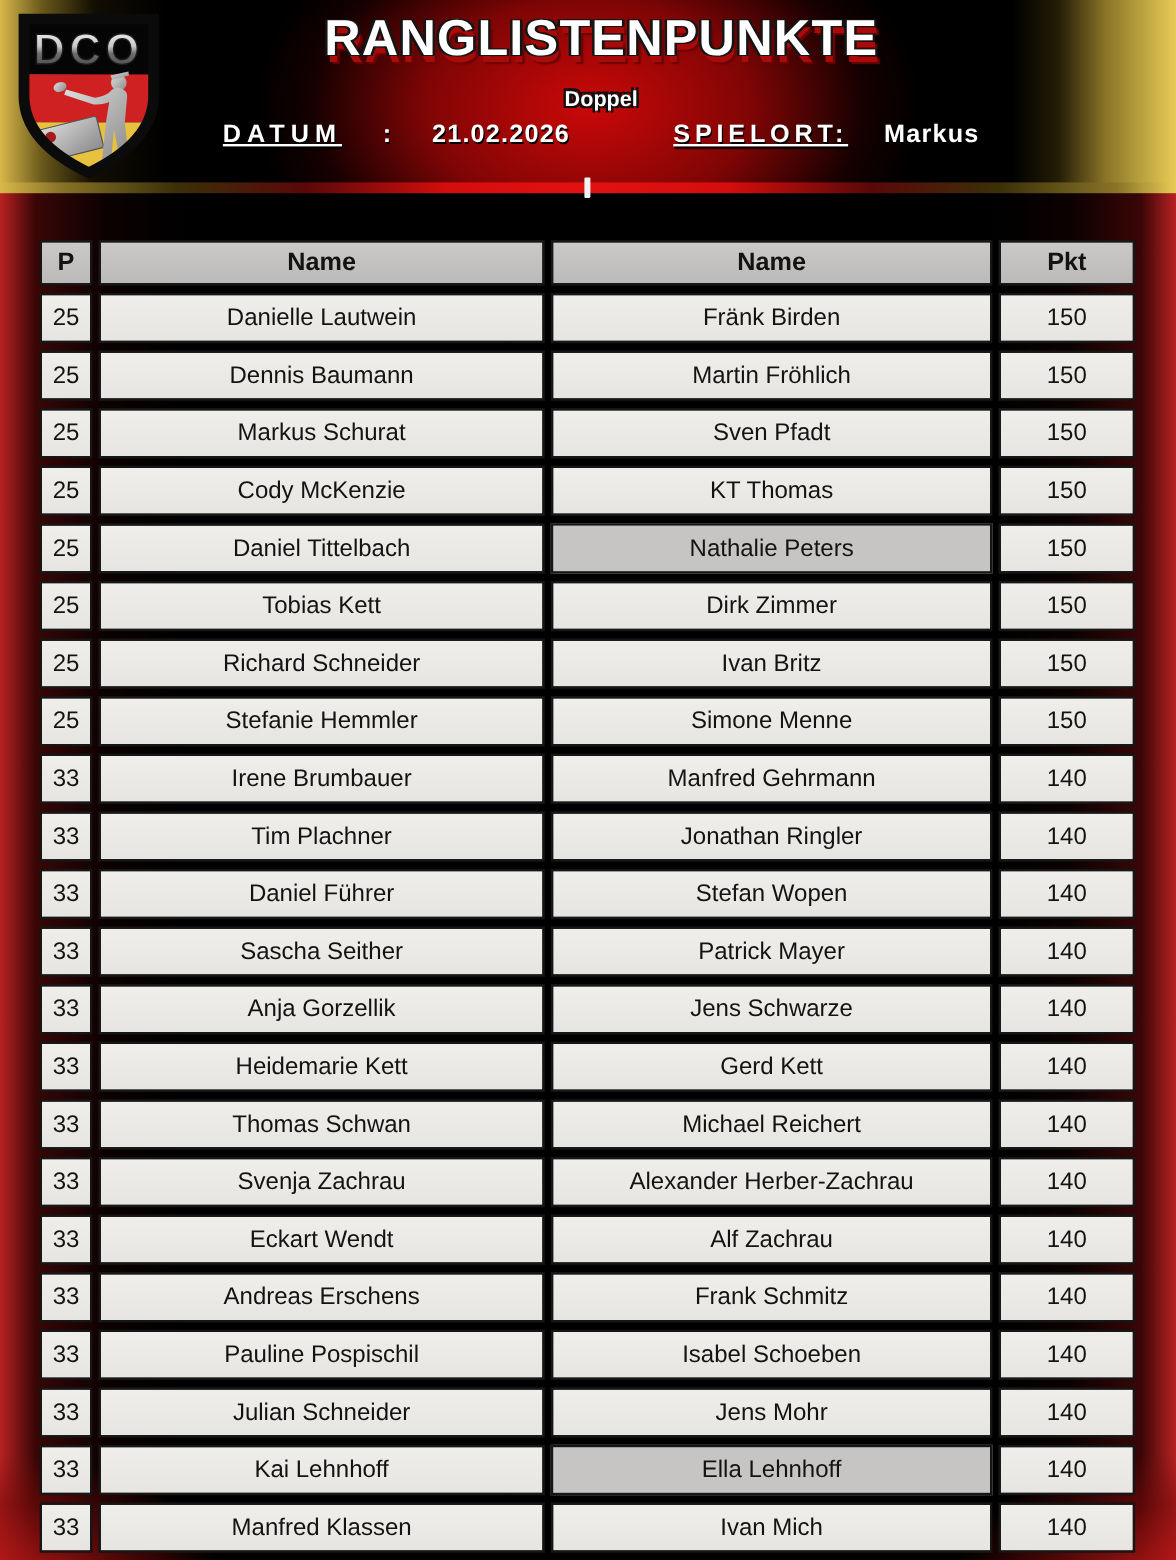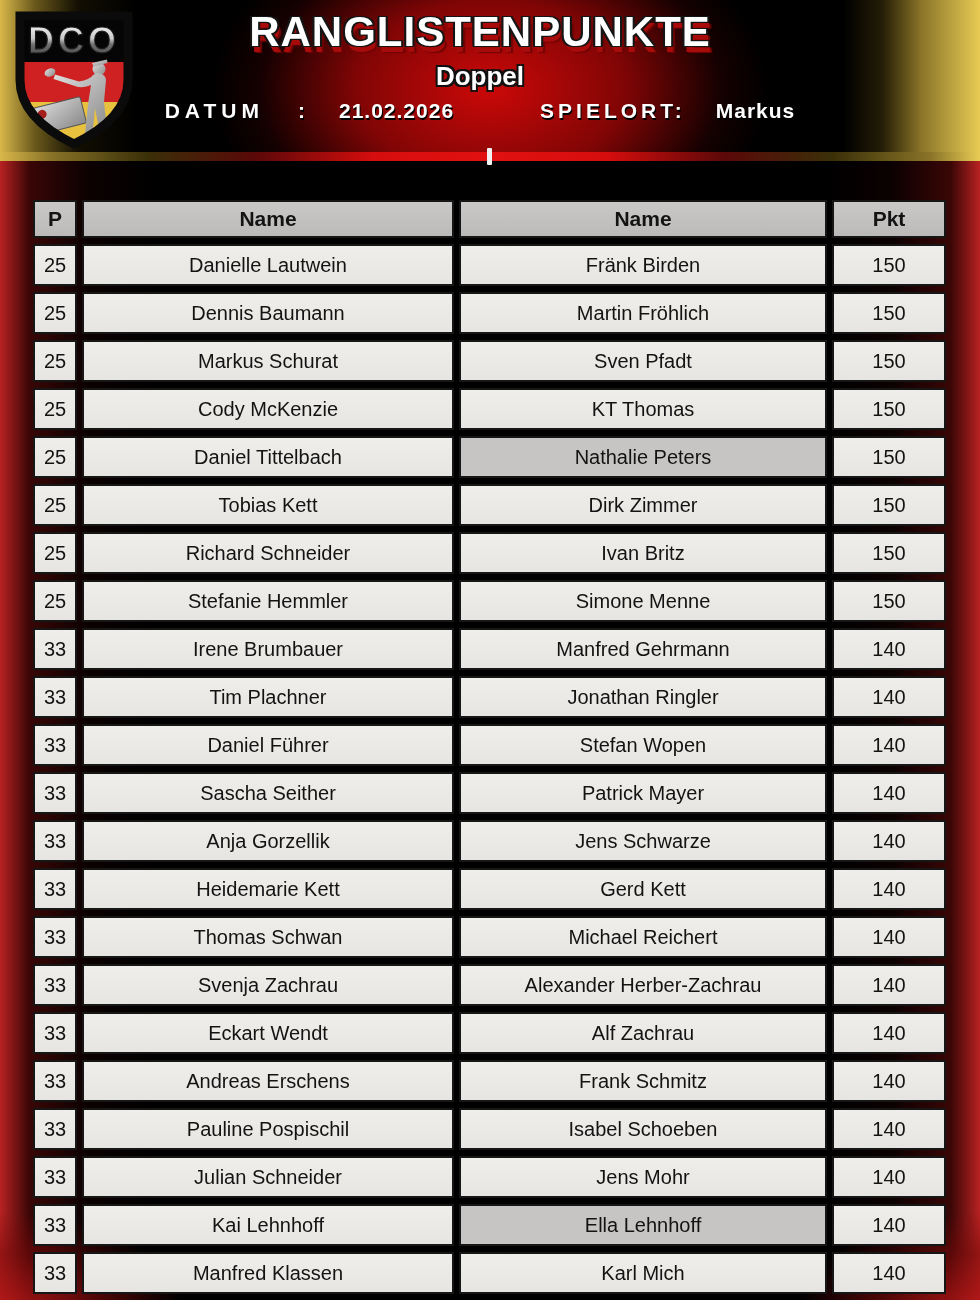--- a/index.html
+++ b/index.html
@@ -30,46 +30,46 @@
       #5a0808 74%,#3a3008 85%,#8a7428 95%,#e8cb55 100%);
   }
   .separator-tick{
     position:absolute;top:148px;left:487px;width:5px;height:17px;
     background:#f2f2f2;border-radius:1px;
   }
 
   .header-content{
     position:absolute;top:8px;left:0;width:960px;
     display:flex;flex-direction:column;align-items:center;
-    color:#fff;text-align:center;
+    color:#fff;text-align:center;padding-left:21px;
   }
   .main-title{
     font-size:42px;font-weight:800;letter-spacing:1px;
     color:#fff;white-space:nowrap;
     text-shadow:
       -2px -1px 0 #151515, 2px -1px 0 #151515, -2px 1px 0 #151515, 2px 1px 0 #151515,
       2px 6px 0 #a90a0a, 4px 7px 1px #6e0404;
   }
   .event-title{
     margin-top:6px;
     font-size:33px;font-weight:700;
     text-shadow:-2px -2px 0 #111,2px -2px 0 #111,-2px 2px 0 #111,2px 2px 0 #111,0 3px 2px rgba(0,0,0,.8);
   }
   .category-title{
-    margin-top:5px;
-    font-size:26px;font-weight:700;
+    margin-top:16px;
+    font-size:18px;font-weight:700;
     text-shadow:-2px -2px 0 #111,2px -2px 0 #111,-2px 2px 0 #111,2px 2px 0 #111;
   }
   .meta-row{
     margin-top:7px;
     display:flex;align-items:baseline;justify-content:center;
     font-size:21px;font-weight:700;white-space:nowrap;
     text-shadow:1px 2px 0 #000;
   }
-  .meta-label{letter-spacing:5px;font-weight:800;}
+  .meta-label{letter-spacing:5px;font-weight:800;text-decoration:underline;}
   .meta-colon{margin:0 34px;font-weight:800;}
   .meta-value{letter-spacing:1px;text-align:center;}
   .meta-label-location{margin-left:86px;letter-spacing:4px;font-weight:800;}
   .meta-value-location{margin-left:30px;}
 
   
   .logo{position:absolute;top:8px;left:8px;width:132px;height:144px;}
 
   
   .rank-table{
@@ -294,19 +294,19 @@
         </tr>
         <tr>
           <td>33</td>
           <td>Kai Lehnhoff</td>
           <td class="hl">Ella Lehnhoff</td>
           <td>140</td>
         </tr>
         <tr>
           <td>33</td>
           <td>Manfred Klassen</td>
-          <td>Karl Mich</td>
+          <td>Ivan Mich</td>
           <td>140</td>
         </tr>
       </tbody>
   </table>
 
 </div>
 
 </body></html>

